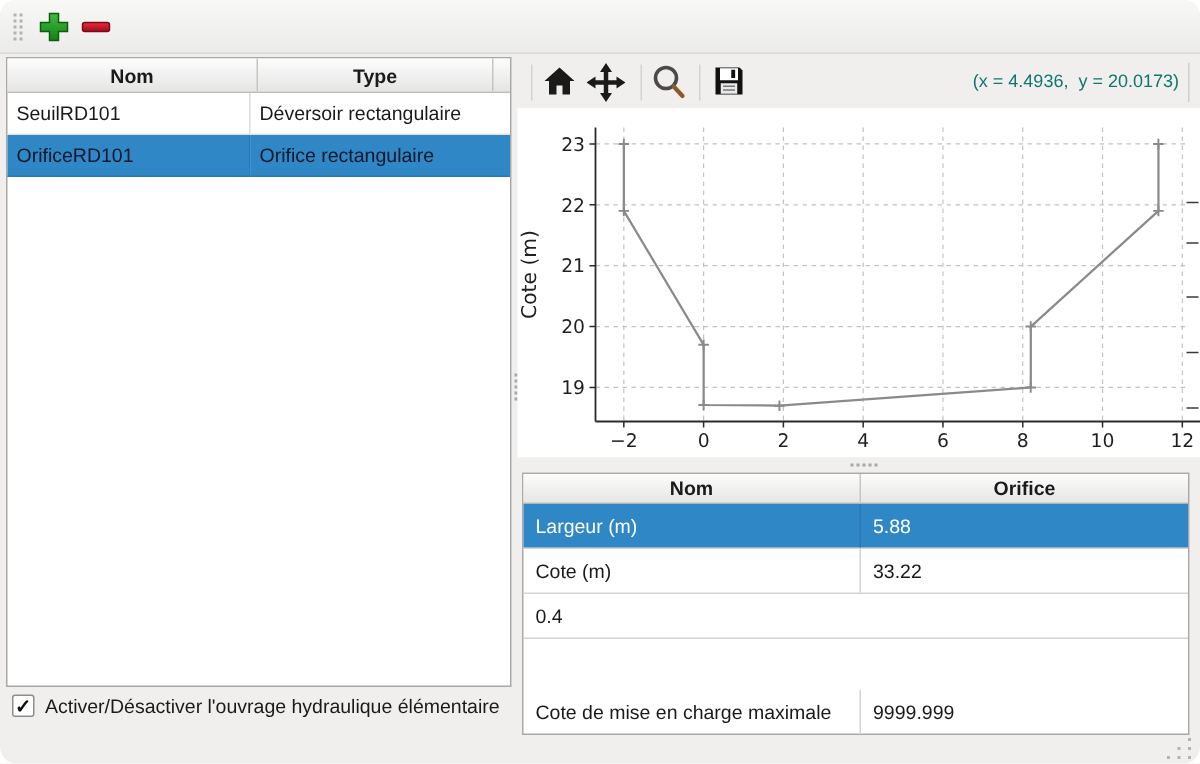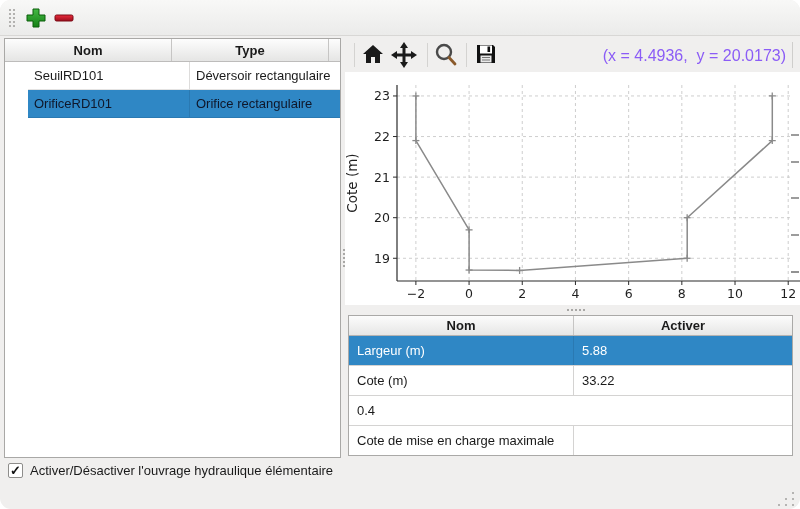--- a/index.html
+++ b/index.html
@@ -27,21 +27,21 @@
     position:absolute; left:4px; top:38px; width:337px; height:420px;
     background:#fff; border:1px solid #a9a8a6; box-sizing:border-box;
   }
   .lt-header { display:flex; height:22px; background:linear-gradient(#fdfdfd,#e5e5e4); border-bottom:1px solid #bdbcbb; font-weight:bold; }
   .lt-h { display:flex; align-items:center; justify-content:center; border-right:1px solid #c6c5c4; box-sizing:border-box; }
   .lt-h.c1 { width:167px; }
   .lt-h.c2 { width:157px; }
   .lt-h.fill { flex:1; border-right:none; }
   .lt-row { display:flex; height:28px; }
   .lt-cell { display:flex; align-items:center; padding-left:6px; box-sizing:border-box; border-right:1px solid #dddcdb; border-bottom:1px solid #e4e3e2; }
-  .lt-cell.c1 { width:162px;margin-left:23px; }
+  .lt-cell.c1 { width:162px; }
   .lt-cell.c2 { flex:1; border-right:none; }
   .lt-row.selected .lt-cell { background:#2f87c5; color:#0f172a; border-right-color:#2a79b2; border-bottom-color:#2a79b2; }
   
   .checkbox-row { position:absolute; left:8px; top:463px; display:flex; align-items:center; cursor:pointer; }
   .checkbox {
     width:15px; height:15px; box-sizing:border-box; background:#fff;
     border:1px solid #8e8d8b; border-radius:2px; font-size:13px; line-height:13px;
     text-align:center; color:#111; font-weight:bold;
   }
   .checkbox-label { margin-left:7px; }
@@ -56,39 +56,39 @@
     box-shadow:4px 0 #a9a8a6,8px 0 #a9a8a6,12px 0 #a9a8a6,16px 0 #a9a8a6;
   }
   .resize-grip {
     position:absolute; left:792px; top:492px; width:2px; height:2px; background:#b5b4b2;
     box-shadow:0 6px #b5b4b2,0 12px #b5b4b2,-7px 6px #b5b4b2,-7px 12px #b5b4b2,-14px 12px #b5b4b2;
   }
   
   .navbar { position:absolute; left:345px; top:38px; width:455px; height:34px; }
   .nav-sep { position:absolute; top:5px; width:1px; height:24px; background:#d4d3d1; }
   .nav-btn { position:absolute; top:4px; width:26px; height:26px; border:none; background:transparent; padding:0; cursor:pointer; }
-  .coords { position:absolute; right:14px; top:9px; font-size:16px; color:#8b5cf6; white-space:pre; }
+  .coords { position:absolute; right:14px; top:9px; font-size:12px; color:#0f766e; white-space:pre; }
   .coords-sep { position:absolute; right:7px; top:4px; width:1px; height:26px; background:#cfcecc; }
   
   .figure { position:absolute; left:345px; top:72px; width:455px; height:233px; background:#fff; }
   
   .ptable {
     position:absolute; left:348px; top:315px; width:445px;
     background:#fff; border:1px solid #aaa9a7; box-sizing:border-box;
   }
   .pt-header { display:flex; height:19px; background:linear-gradient(#fcfcfc,#e6e6e5); border-bottom:1px solid #b4b3b2; font-weight:bold; }
   .pt-h { display:flex; align-items:center; justify-content:center; box-sizing:border-box; }
   .pt-h.c1 { width:225px; border-right:1px solid #c6c5c4; }
   .pt-h.c2 { flex:1; }
   .pt-row { display:flex; height:29px; border-bottom:1px solid #d4d3d2;text-align:right; }
   .pt-cell { display:flex; align-items:center; padding-left:8px; box-sizing:border-box; }
   .pt-cell.c1 { width:225px; border-right:1px solid #d4d3d2; }
   .pt-cell.c2 { flex:1; }
   .pt-row.selected .pt-cell { background:#2f87c5; color:#fff; border-right-color:#2a79b2; }
-  .pt-row:last-child { border-bottom:none; }
+  .pt-row:last-child { border-bottom:none;margin-top:34px; }
 </style>
 </head>
 <body>
 
 <div class="window">
 
   <div class="topbar">
     <div class="grip-v"></div>
     <button class="tool-btn add" title="">
       <svg width="24" height="24" viewBox="0 0 24 24">
@@ -251,34 +251,35 @@
       </svg>
   </div>
 
   <div class="hsplit">
     <div class="hsplit-dots"></div>
   </div>
 
   <div class="ptable">
     <div class="pt-header">
       <div class="pt-h c1">Nom</div>
-      <div class="pt-h c2">Activer</div>
+      <div class="pt-h c2">Orifice</div>
     </div>
     <div id="ptable-rows">
         <div class="pt-row selected">
           <div class="pt-cell c1">Largeur (m)</div>
           <div class="pt-cell c2">5.88</div>
         </div>
         <div class="pt-row">
           <div class="pt-cell c1">Cote (m)</div>
           <div class="pt-cell c2">33.22</div>
         </div>
         <div class="pt-row">
           <div class="pt-cell c2">0.4</div>
         </div>
         <div class="pt-row">
           <div class="pt-cell c1">Cote de mise en charge maximale</div>
+          <div class="pt-cell c2">9999.999</div>
         </div>
       </div>
   </div>
 
   <div class="resize-grip"></div>
 </div>
 
 </body></html>

